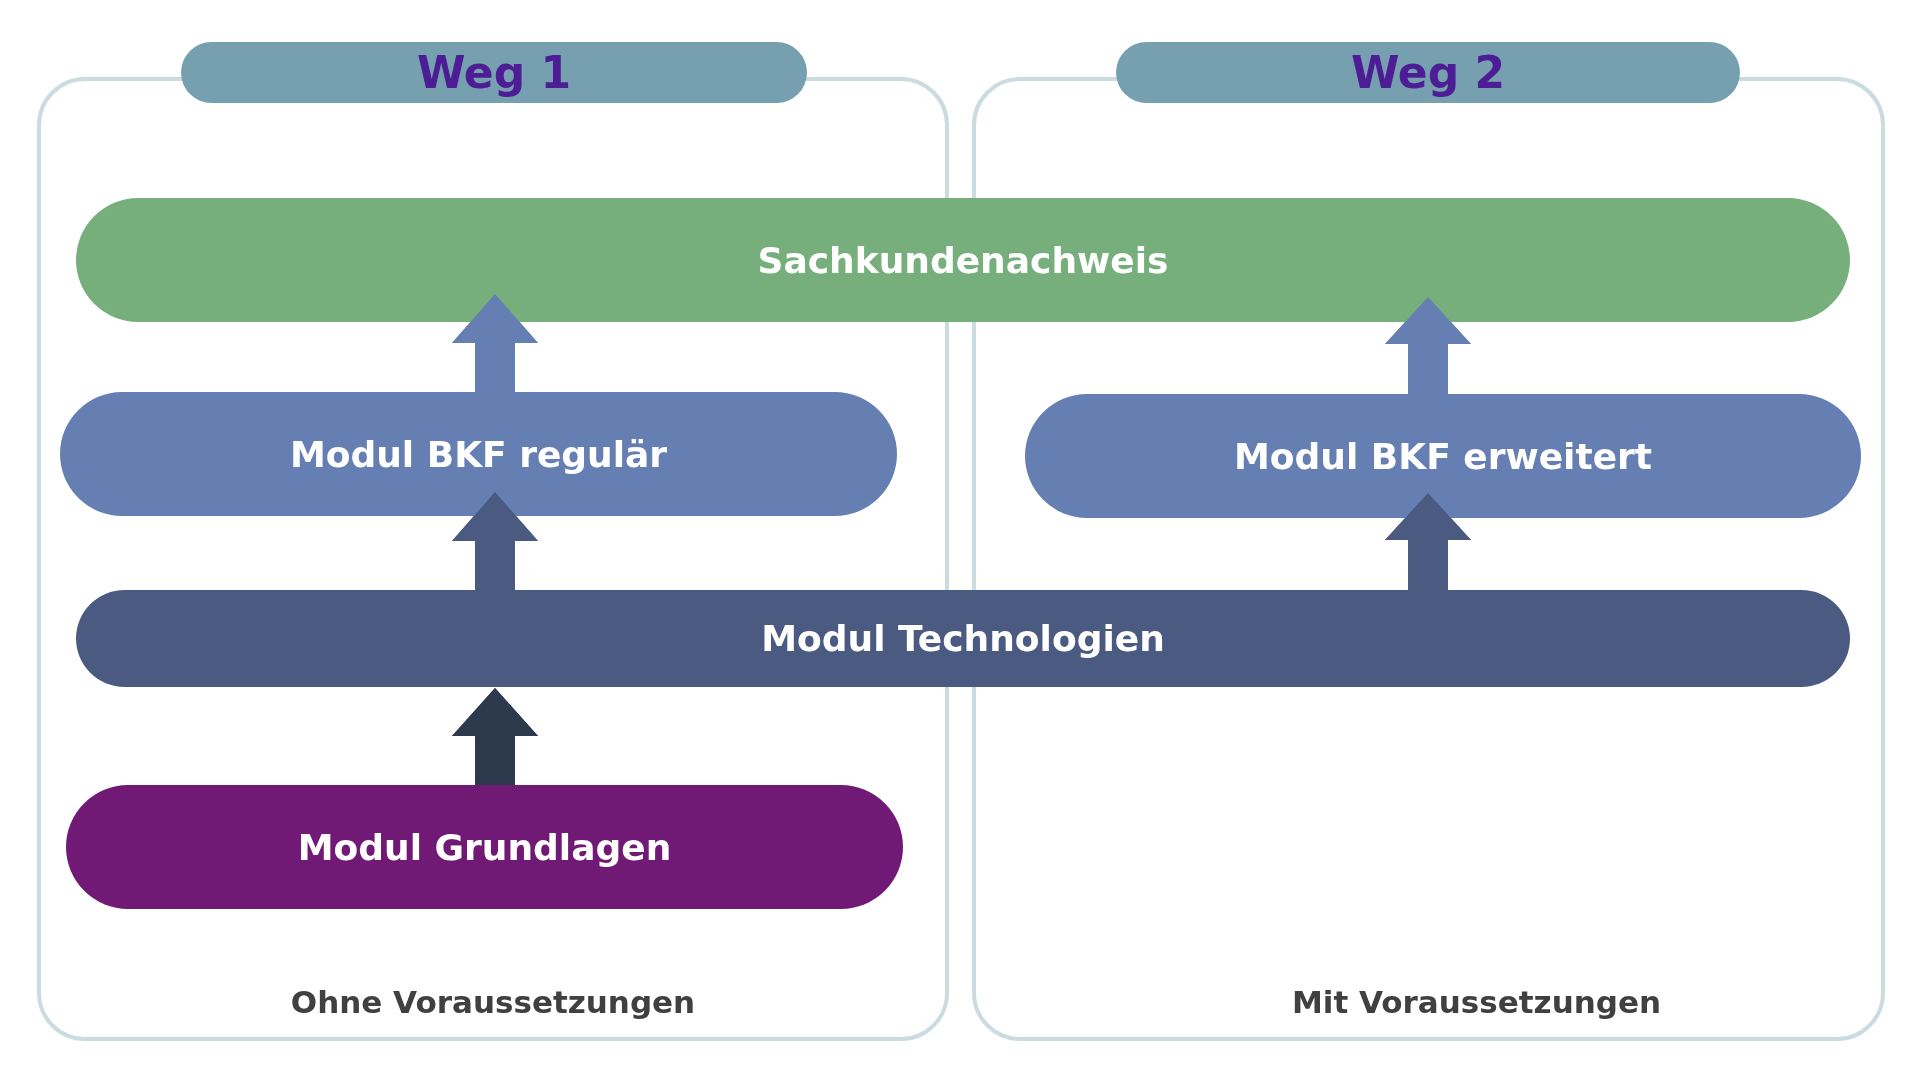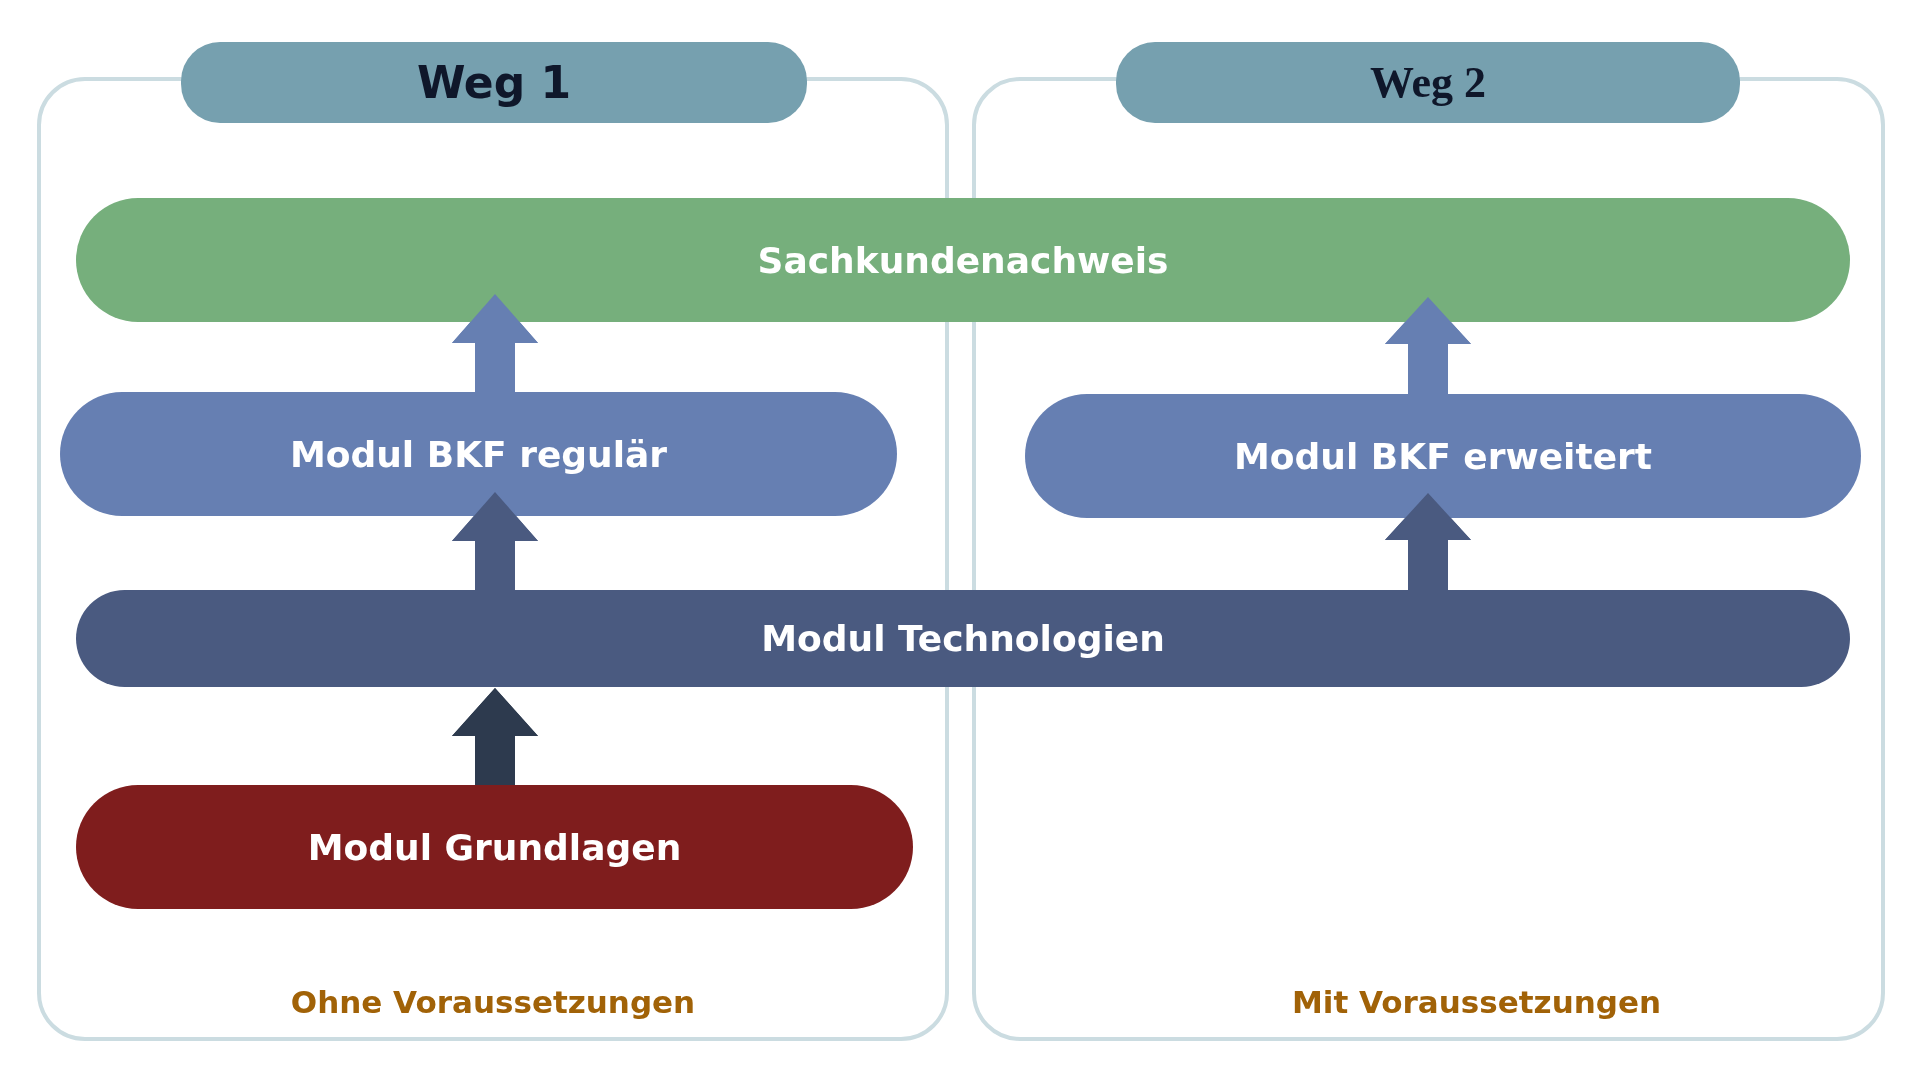--- a/index.html
+++ b/index.html
@@ -2,33 +2,33 @@
 <html><head>
 <meta charset="utf-8">
 <style>
   html, body { margin: 0; padding: 0; background: #ffffff; }
   body { width: 1920px; height: 1080px; position: relative; overflow: hidden;
          font-family: "DejaVu Sans", "Liberation Sans", sans-serif; }
   .panel { position: absolute; top: 77px; height: 964px; border: 4px solid #CBDCE1;
            border-radius: 48px; box-sizing: border-box; }
   #panel-left { left: 37px; width: 912px; }
   #panel-right { left: 972px; width: 913px; }
-  .weg-pill { position: absolute; top: 42px; height: 81px; border-radius: 39px;
-              background: #76A0AF; color: #0f172a; font-weight: bold; font-size: 44px;
+  .weg-pill { position: absolute; top: 42px; height: 61px; border-radius: 39px;
+              background: #76A0AF; color: #4c1d95; font-weight: bold; font-size: 44px;
               display: flex; align-items: center; justify-content: center; letter-spacing: 0px; }
   #weg1 { left: 181px; width: 626px; }
-  #weg2 { left: 1116px; width: 624px; font-family: Liberation Serif, serif; }
+  #weg2 { left: 1116px; width: 624px; }
   .mod { position: absolute; height: 124px; border-radius: 62px; color: #fff; font-weight: bold;
          font-size: 36px; display: flex; align-items: center; justify-content: center; }
   #m-sachkunde { left: 76px; width: 1774px; top: 198px; background: #76AF7C; }
   #m-bkf-reg { left: 60px; width: 837px; top: 392px; background: #667FB2; }
   #m-bkf-erw { left: 1025px; width: 836px; top: 394px; background: #667FB2; }
   #m-tech { left: 76px; width: 1774px; top: 590px; background: #4A5A80; height: 97px; }
-  #m-grund { left: 76px; width: 837px; top: 785px; background: #7f1d1d; }
-  .label-bottom { position: absolute; top: 980px; height: 44px; color: #a16207; font-weight: bold;
+  #m-grund { left: 66px; width: 837px; top: 785px; background: #701a75; }
+  .label-bottom { position: absolute; top: 980px; height: 44px; color: #404040; font-weight: bold;
                   font-size: 31px; display: flex; align-items: center; justify-content: center; }
   #lbl-left { left: 37px; width: 912px; }
   #lbl-right { left: 1020px; width: 913px; }
   svg.arrows { position: absolute; left: 0; top: 0; width: 1920px; height: 1080px; pointer-events: none; }
 </style>
 </head>
 <body>
 
 <div class="panel" id="panel-left"></div>
 <div class="panel" id="panel-right"></div>

